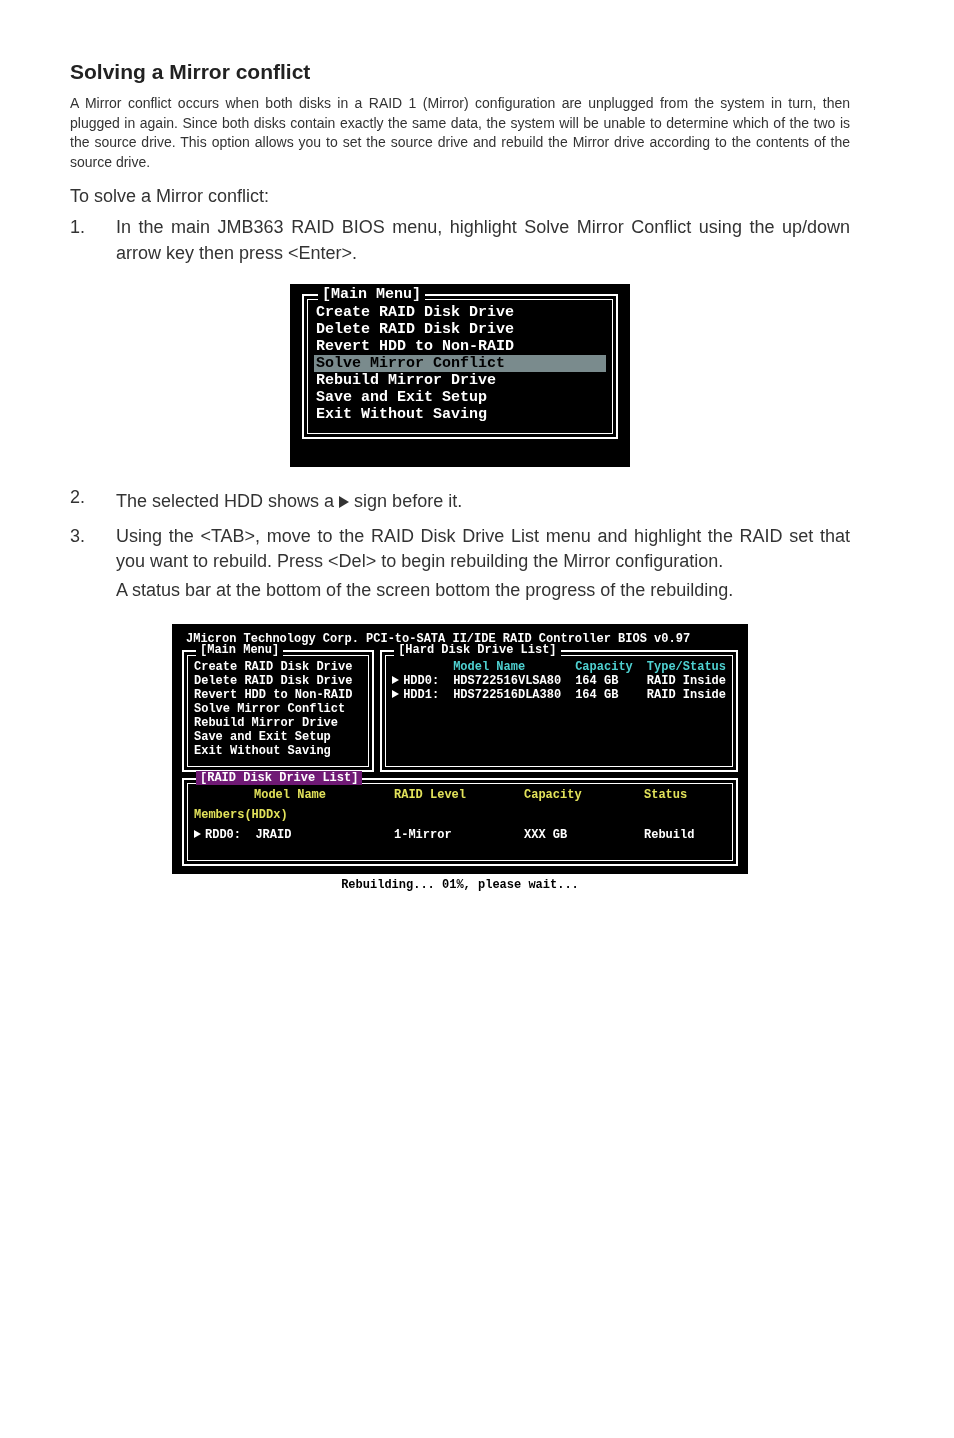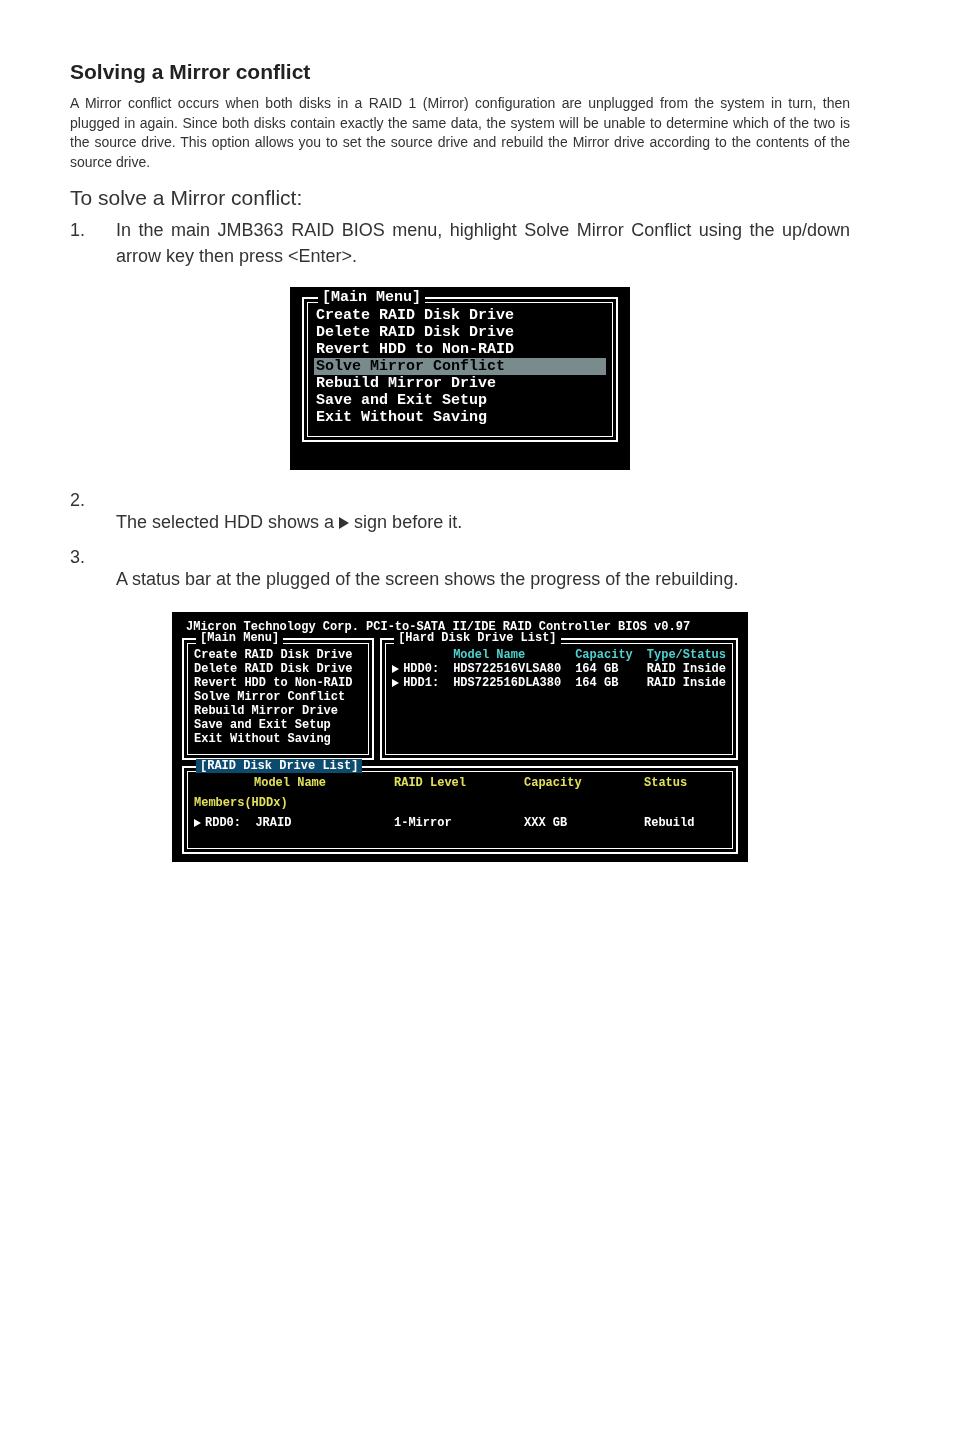--- a/index.html
+++ b/index.html
@@ -1,25 +1,25 @@
 <!DOCTYPE html>
 <html><head>
 <meta charset="utf-8">
 <style>
   * { margin: 0; padding: 0; box-sizing: border-box; }
   html, body { width: 954px; height: 1438px; background: #fff; font-family: Arial, Helvetica, sans-serif; color: #333; }
   .page { padding: 60px 104px 30px 70px; display: flex; flex-direction: column; height: 100%; }
   h2 { font-size: 21px; font-weight: bold; color: #222; margin-bottom: 10px; }
   p.body { font-size: 14px; line-height: 1.4; margin-bottom: 14px; text-align: justify; }
-  p.lead { font-size: 21px; margin-bottom: 8px; }
+  p.lead { font-size: 18px; margin-bottom: 8px; }
   ol { list-style: none; margin: 0; padding: 0; }
   li.step { display: flex; font-size: 18px; line-height: 1.4; text-align: justify; margin-bottom: 10px; }
   li.step .num { width: 46px; flex: 0 0 46px; }
   li.step .txt { flex: 1; }
-  li.step .sub { margin-top: 22px; }
+  li.step .sub { margin-top: 4px; }
   .mono { font-family: "Courier New", Courier, monospace; white-space: pre; }
   .triangle { display:inline-block; width:0; height:0; border-top:6px solid transparent; border-bottom:6px solid transparent; border-left:10px solid #333; vertical-align: middle; }
   
   .bios1-wrap { display:flex; justify-content:center; margin: 8px 0 18px 0; }
   .bios1 { background:#000; width: 340px; padding: 10px 12px 28px 12px; color:#fff; font-family:"Courier New",monospace; font-size:15px; font-weight:bold; position:relative; }
   .box1 { border:2px solid #fff; border-radius:0; padding:8px 10px 14px 10px; position:relative; }
   .box1::before { content:""; position:absolute; inset:3px; border:1px solid #fff; pointer-events:none; }
   .legend1 { position:absolute; top:-10px; left:14px; background:#000; padding:0 4px; font-weight:bold; }
   .hl-row { background:#7a8b8d; color:#000; padding:0 2px; }
   .bios1 .row { padding:0 2px; }
@@ -33,21 +33,21 @@
   .panel::before { content:""; position:absolute; inset:3px; border:1px solid #fff; pointer-events:none; }
   .panel .legend { position:absolute; top:-9px; left:12px; background:#000; padding:0 4px; }
   .panel-left { width:260px; }
   .panel-right { flex:1; }
   .cyan { color:#4fd1d1; }
   .yellow { color:#e2e25a; }
   .tri-w { display:inline-block; width:0; height:0; border-top:4px solid transparent; border-bottom:4px solid transparent; border-left:7px solid #fff; vertical-align:middle; margin-right:4px; }
   .grid-hdd { display:grid; grid-template-columns:auto auto auto auto; column-gap:14px; row-gap:0; }
   .panel-bottom { border:2px solid #fff; position:relative; padding:8px 10px 22px 10px; }
   .panel-bottom::before { content:""; position:absolute; inset:3px; border:1px solid #fff; pointer-events:none; }
-  .panel-bottom .legend { position:absolute; top:-9px; left:12px; background:#0c4a6e; padding:0 4px; }
+  .panel-bottom .legend { position:absolute; top:-9px; left:12px; background:#701a75; padding:0 4px; }
   .grid-raid { display:grid; grid-template-columns: 200px 130px 120px 110px 60px; row-gap:6px; }
   .statusbar { background:#fff; color:#000; text-align:center; font-weight:bold; padding:4px 0; font-family:"Courier New",monospace; font-size:12px; width:720px; }
 
   .footer { margin-top:auto; display:flex; justify-content:space-between; font-size:15px; color:#444; }
 </style>
 </head>
 <body>
 
 <div class="page">
   <h2>Solving a Mirror conflict</h2>
@@ -83,21 +83,22 @@
       <span class="num">2.</span>
       <span class="txt">
         <div class="sub">
           <span>The selected HDD shows a </span><span class="triangle"></span><span> sign before it.</span>
         </div>
       </span>
     </li>
     <li class="step">
       <span class="num">3.</span>
       <span class="txt">
-        <div class="sub">A status bar at the plugged of the screen shows the progress of the rebuilding.</div>
+        <span>Using the &lt;TAB&gt;, move to the RAID Disk Drive List menu and highlight the RAID set that you want to rebuild. Press &lt;Del&gt; to begin rebuilding the Mirror configuration.</span>
+        <div class="sub">A status bar at the bottom of the screen bottom the progress of the rebuilding.</div>
       </span>
     </li>
   </ol>
 
   <div class="bios2-wrap">
     <div style="display:flex; flex-direction:column; align-items:center;">
     <div class="bios2">
       <div class="title mono">JMicron Technology Corp. PCI-to-SATA II/IDE RAID Controller BIOS v0.97</div>
       <div class="upper">
         <div class="panel panel-left">
@@ -132,16 +133,17 @@
           <span></span>
           <span class="yellow" style="grid-column:1 / span 5;font-family:Liberation Mono, monospace;">Members(HDDx)</span>
           <span><span class="tri-w"></span><span>RDD0:</span>&nbsp;&nbsp;<span>JRAID</span></span>
           <span>1-Mirror</span>
           <span>XXX GB</span>
           <span>Rebuild</span>
           <span>06</span>
         </div>
       </div>
     </div>
+    <div class="statusbar mono">Rebuilding... 01%, please wait...</div>
     </div>
   </div>
 
 </div>
 
 </body></html>

